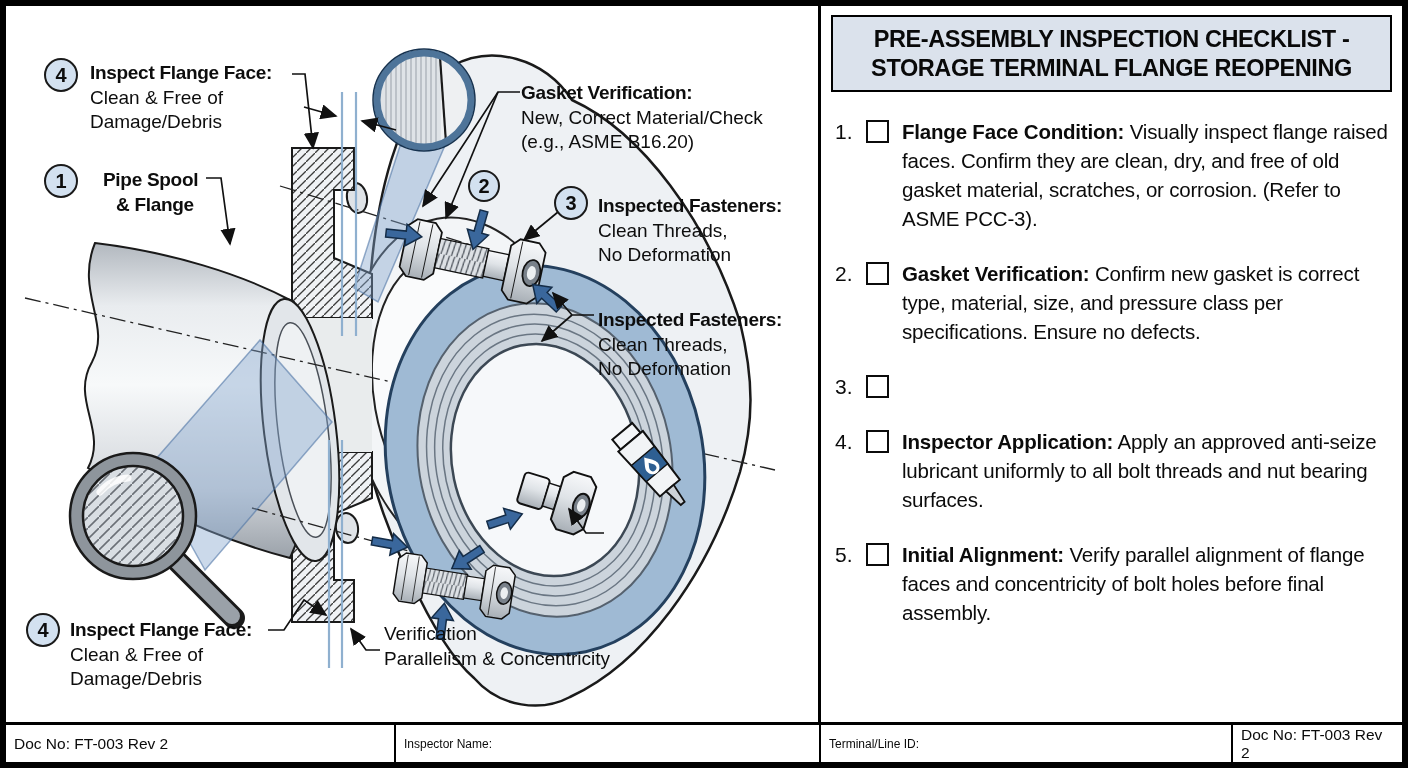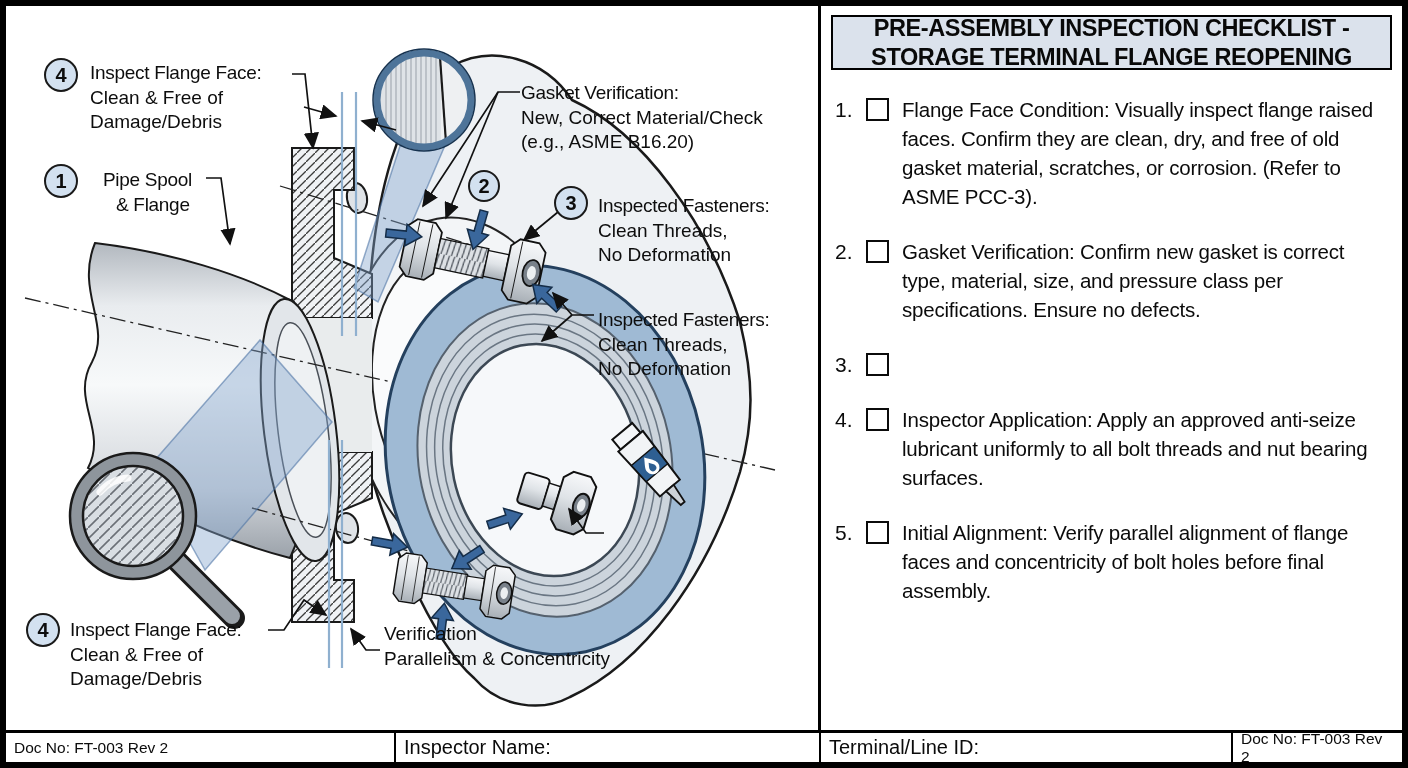--- a/index.html
+++ b/index.html
@@ -9,56 +9,56 @@
     position:relative; width:1408px; height:768px;
     border:6px solid #000; background:#fff; overflow:hidden;
   }
   
   #diagram-panel {
     position:absolute; left:0; top:0; width:815px; height:724px;
     border-right:3px solid #000; background:#fff;
   }
   #diagram-svg { position:absolute; left:0; top:0; width:812px; height:724px; }
   .callout { position:absolute; color:#0d0d0d; font-size:19px; line-height:24.5px; white-space:nowrap; }
-  .callout .t { font-weight:normal; letter-spacing:-0.3px; }
+  .callout .t { font-weight:bold; letter-spacing:-0.3px; }
   .badge {
     position:absolute; width:34px; height:34px; border-radius:50%;
     background:#d3e1f0; border:2.5px solid #1a1a1a; color:#0d0d0d;
     font-weight:bold; font-size:20px; display:flex; align-items:center; justify-content:center;
   }
   
   #checklist-panel {
     position:absolute; left:815px; top:0; width:581px; height:724px; background:#fff;
   }
   #title-box {
-    margin:9px 10px 0 10px; height:55px; background:#dbe2ec; border:2.5px solid #000;
+    margin:9px 10px 0 10px; height:77px; background:#dbe2ec; border:2.5px solid #000;
     display:flex; flex-direction:column; align-items:center; justify-content:center;
   }
   #title-box div {
     font-weight:bold; font-size:23.5px; line-height:29px; color:#090909; letter-spacing:-0.4px;
   }
   #items { padding:25px 10px 0 14px; }
   .item { display:flex; margin-bottom:26px; }
   .item-num { width:29px; font-size:21px; line-height:29px; color:#0b0b0b; flex:none; }
   .checkbox {
     width:23px; height:23px; border:2.5px solid #0b0b0b; background:#fff;
     flex:none; margin:3px 13px 0 2px;
   }
   .item-text { font-size:20.5px; line-height:29px; color:#0b0b0b; letter-spacing:-0.2px; }
-  .item-text .t { font-weight:normal; }
+  .item-text .t { font-weight:bold; }
   
   #footer {
-    position:absolute; left:0; bottom:0; width:1396px; height:32px;
+    position:absolute; left:0; bottom:0; width:1396px; height:40px;
     border-top:3px solid #000; display:grid;
     grid-template-columns:390px 425px 412px 169px; background:#fff;
   }
   .fcell { border-right:2.5px solid #000; display:flex; align-items:center; padding:0 8px; overflow:hidden; }
   .fcell:last-child { border-right:none; }
   .fsmall { font-size:15.5px; color:#0b0b0b; }
-  .flarge { font-size:20px; color:#0b0b0b; }
+  .flarge { font-size:12px; color:#0b0b0b; }
   .blank-field { flex:1; height:100%; }
 </style>
 </head>
 <body>
 
 <div id="frame">
 
   <div id="diagram-panel">
 
     <svg id="diagram-svg" viewBox="6 6 812 724" preserveAspectRatio="none">

